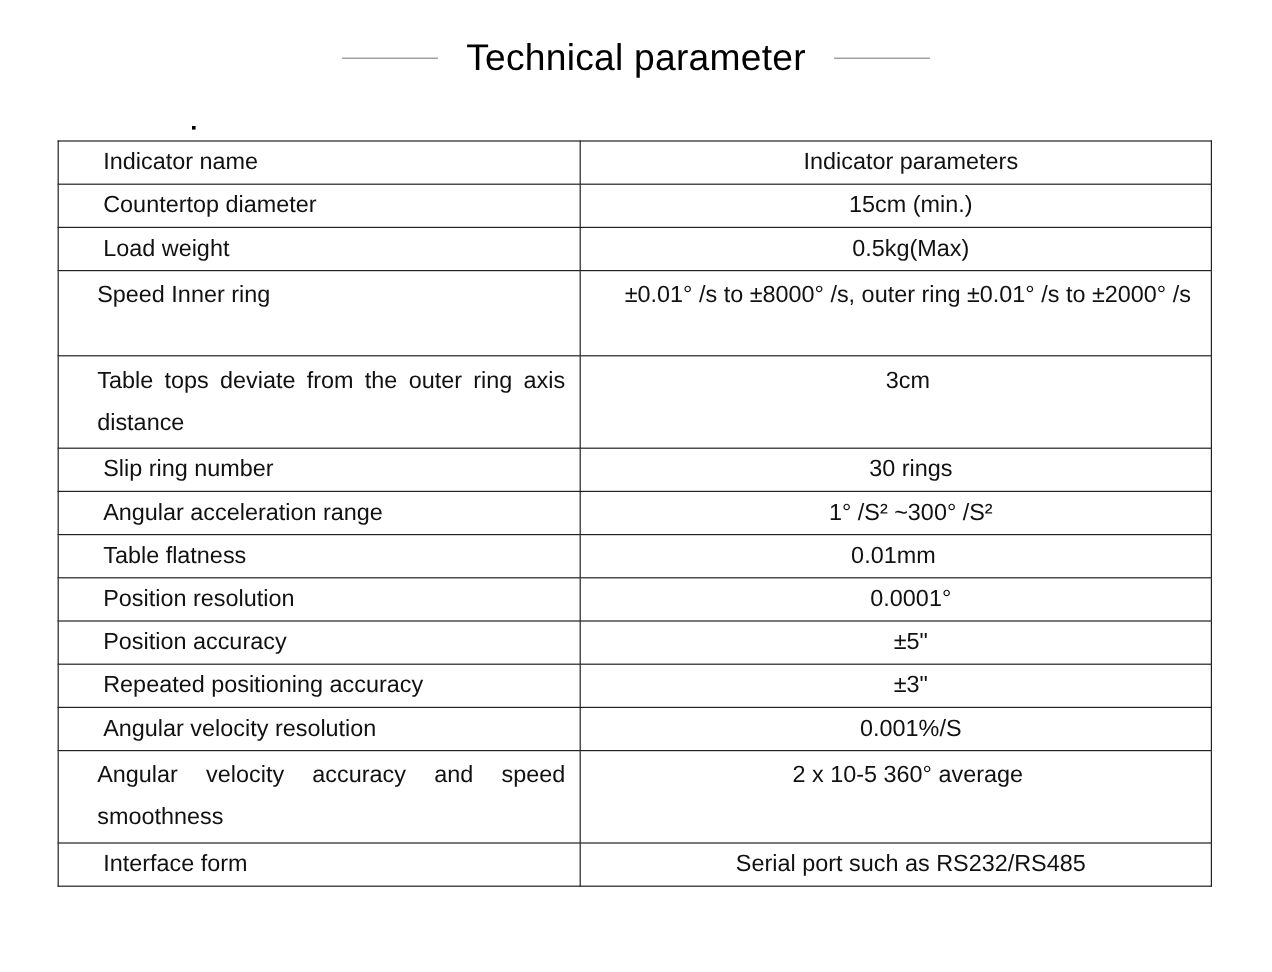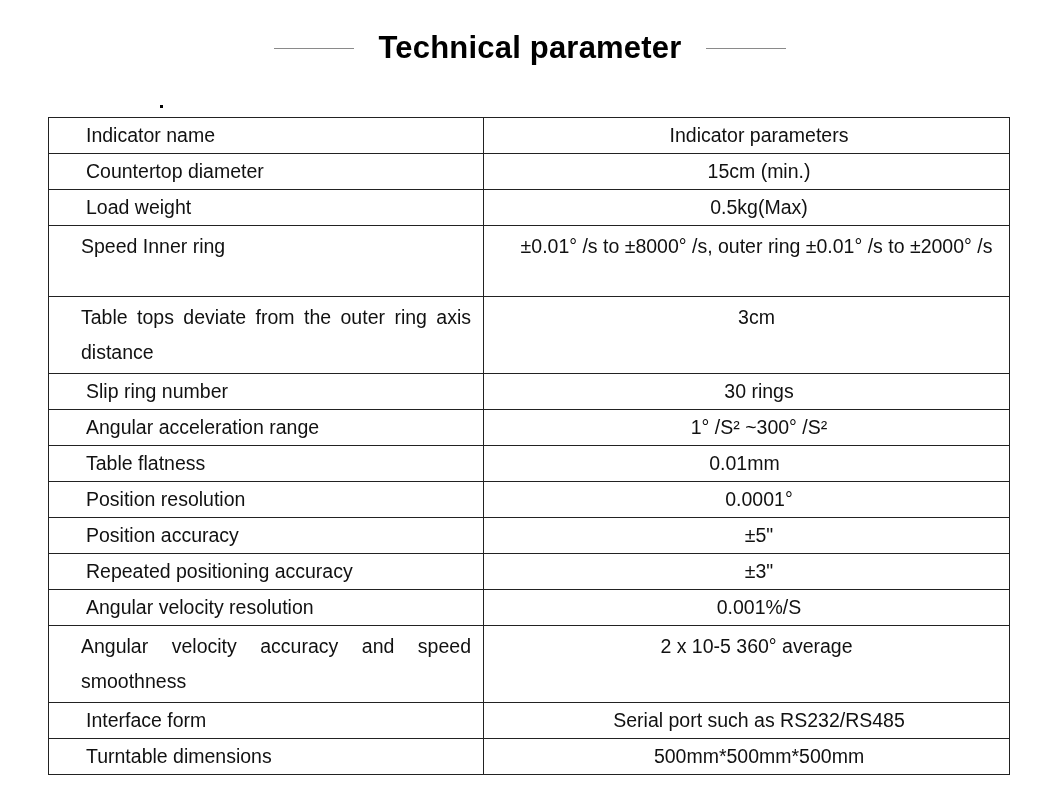--- a/index.html
+++ b/index.html
@@ -1,21 +1,21 @@
 <!DOCTYPE html>
 <html><head>
   <meta charset="utf-8">
   <style>
     html, body { margin: 0; padding: 0; background: #ffffff; }
     body { width: 1060px; height: 810px; position: relative; overflow: hidden;
            font-family: "Liberation Sans", "DejaVu Sans", sans-serif; color: #111; }
     .title-wrap { position: absolute; top: 26px; left: 0; width: 1060px; height: 44px;
                   display: flex; align-items: center; justify-content: center; }
     .rule { width: 80px; height: 0; border-top: 1.5px solid #8a8a8a; }
-    .title { font-weight: bold; font-size: 31px; color: #000; margin: 0 24px; letter-spacing: 0.2px; }
+    .title { font-weight: normal; font-size: 31px; color: #000; margin: 0 24px; letter-spacing: 0.2px; }
     .dot { position: absolute; left: 160px; top: 105px; width: 3px; height: 3px; background: #000; }
     table.params { position: absolute; left: 48px; top: 117px; width: 962px;
                    border-collapse: collapse; table-layout: fixed; font-size: 19.5px; }
     table.params td { border: 1.6px solid #222; padding: 3px 12px 3px 12px; vertical-align: top;
                       line-height: 29px; text-align: center; }
     table.params td.name { width: 385px; text-align: justify; }
     table.params tr.r1 td { height: 29px; padding-left: 37px; }
     table.params tr.r2 td { height: 64px; line-height: 35px; padding-left: 32px; }
   </style>
 </head>
@@ -80,18 +80,14 @@
     <td>0.001%/S</td>
   </tr>
   <tr class="r2">
     <td class="name">Angular velocity accuracy and speed smoothness</td>
     <td>2 x 10-5 360° average</td>
   </tr>
   <tr class="r1">
     <td class="name">Interface form</td>
     <td>Serial port such as RS232/RS485</td>
   </tr>
-  <tr class="r1">
-    <td class="name">Turntable dimensions</td>
-    <td>500mm*500mm*500mm</td>
-  </tr>
 </tbody>
   </table>
 
 </body></html>

